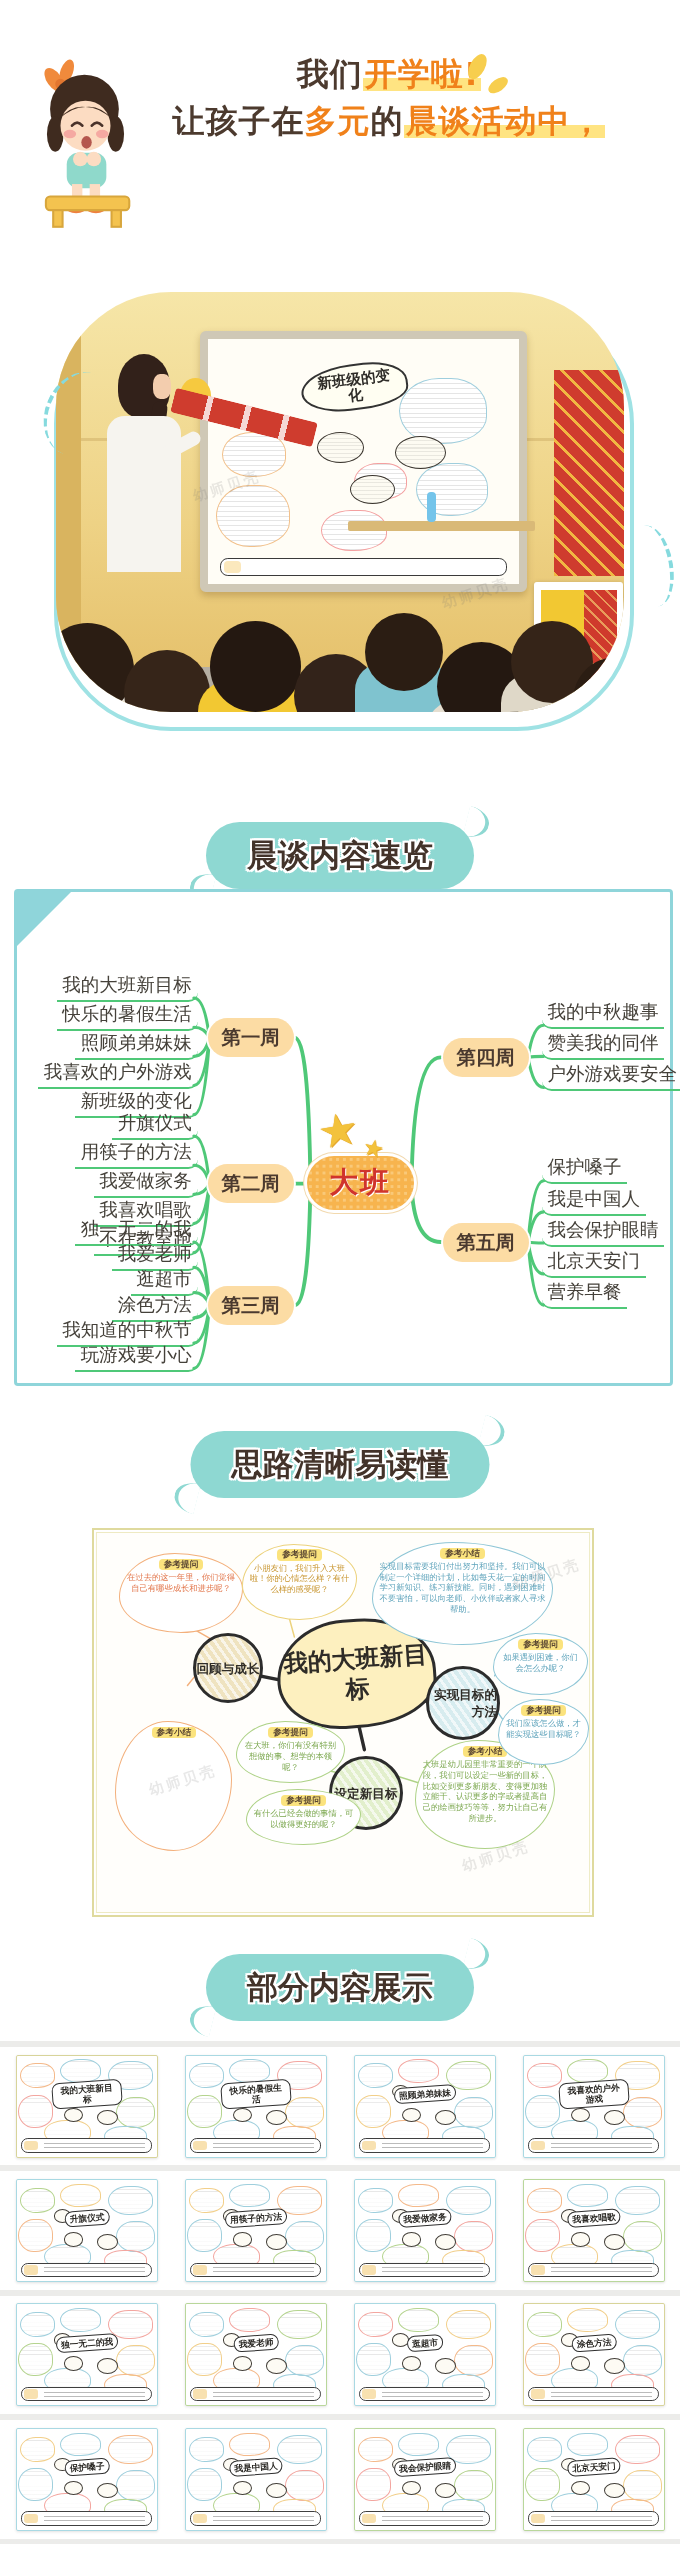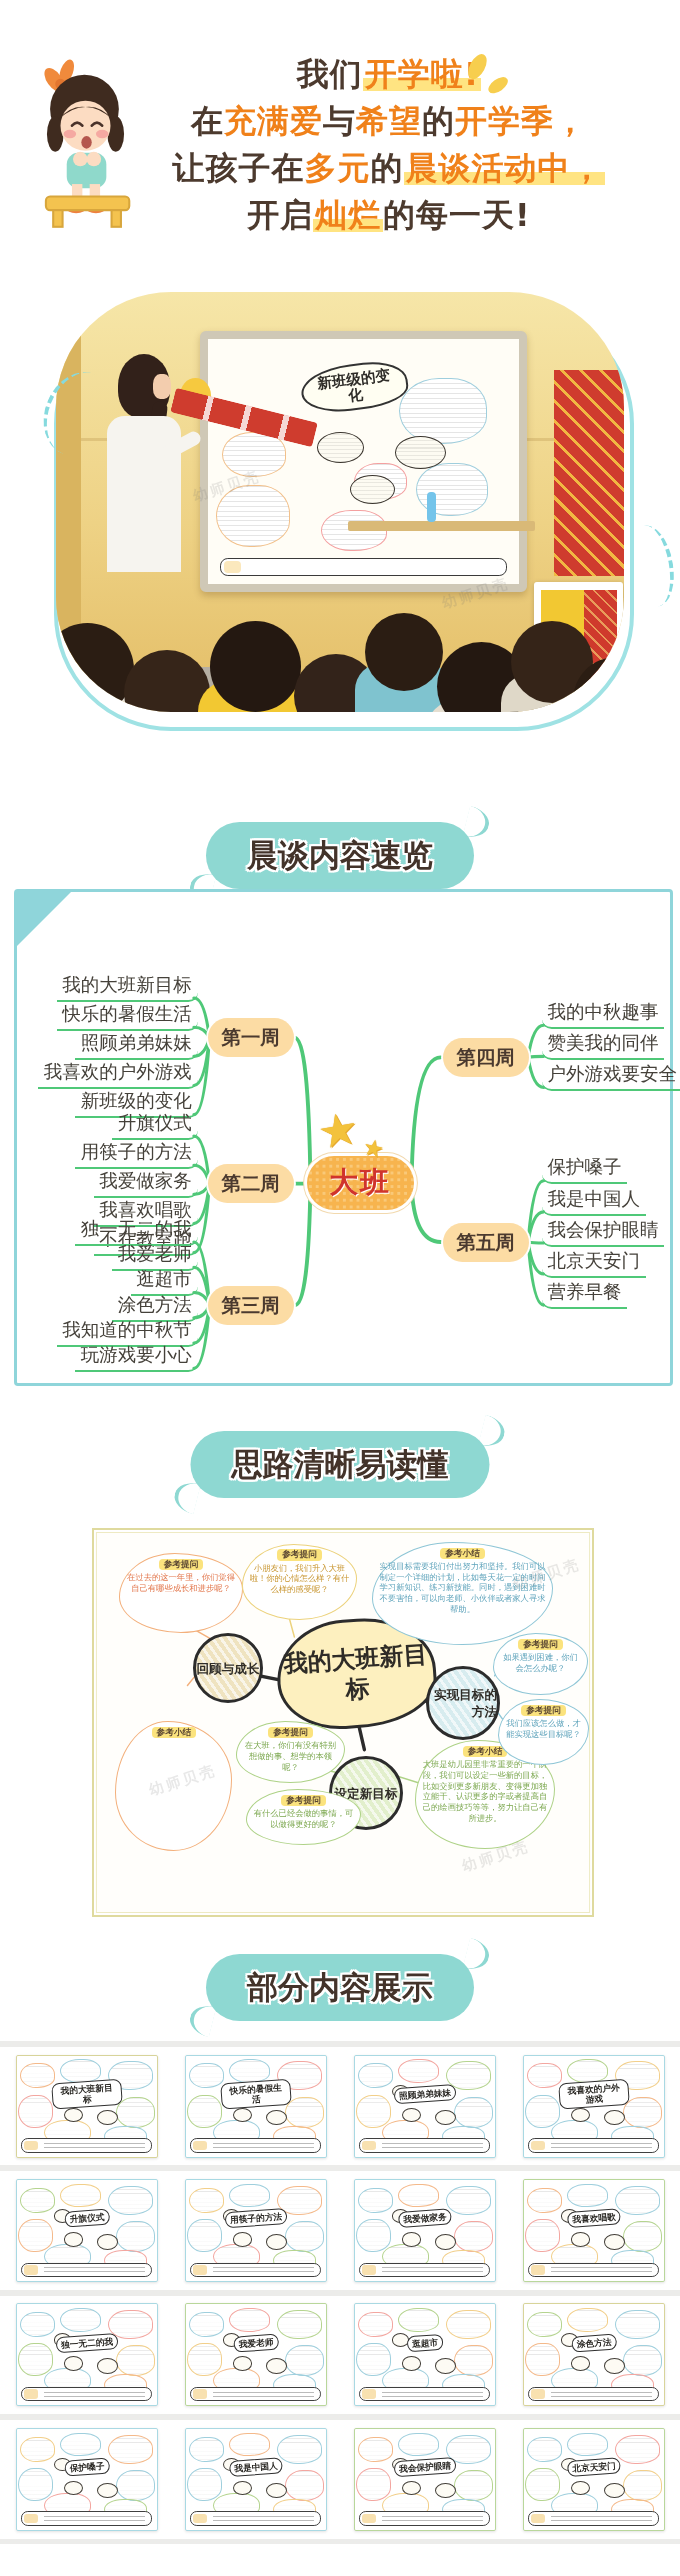--- a/index.html
+++ b/index.html
@@ -143,23 +143,21 @@
       <rect x="43" y="120" width="10" height="20" fill="#fcdcc2"></rect>
       <rect x="60" y="120" width="10" height="20" fill="#fcdcc2"></rect>
       <ellipse cx="47" cy="142" rx="10" ry="6" fill="#ef8140"></ellipse>
       <ellipse cx="66" cy="142" rx="10" ry="6" fill="#ef8140"></ellipse>
       <rect x="18" y="132" width="80" height="13" rx="4" fill="#f4c34f" stroke="#d8a63c" stroke-width="2"></rect>
       <rect x="25" y="145" width="9" height="16" fill="#f4c34f" stroke="#d8a63c" stroke-width="2"></rect>
       <rect x="81" y="145" width="9" height="16" fill="#f4c34f" stroke="#d8a63c" stroke-width="2"></rect>
     </svg>
     <div id="header-lines">
         <div class="h-line"><span class="seg-d">我们</span><span class="seg-oh">开学啦!</span></div>
-        <div class="h-line"><span class="seg-d">在</span><span class="seg-o">充满爱</span><span class="seg-d">与</span><span class="seg-o">希望</span><span class="seg-d">的</span><span class="seg-o">开学季，</span></div>
         <div class="h-line"><span class="seg-d">让孩子在</span><span class="seg-o">多元</span><span class="seg-d">的</span><span class="seg-oh">晨谈活动中，</span></div>
-        <div class="h-line"><span class="seg-d">开启</span><span class="seg-oh">灿烂</span><span class="seg-d">的每一天!</span></div>
       </div>
     <div class="petal p1"></div>
     <div class="petal p2"></div>
   </header>
 
   <div id="photo-under"></div>
   <figure id="photo">
       <div class="ph-abs" style="left: 0px; top: 0px; width: 25px; height: 420px; background: rgb(217, 180, 95);"></div>
       <div class="ph-abs" style="left: 25px; top: 146px; width: 544px; height: 2.9px; background: rgba(170, 130, 60, 0.25);"></div>
       <div id="board">

